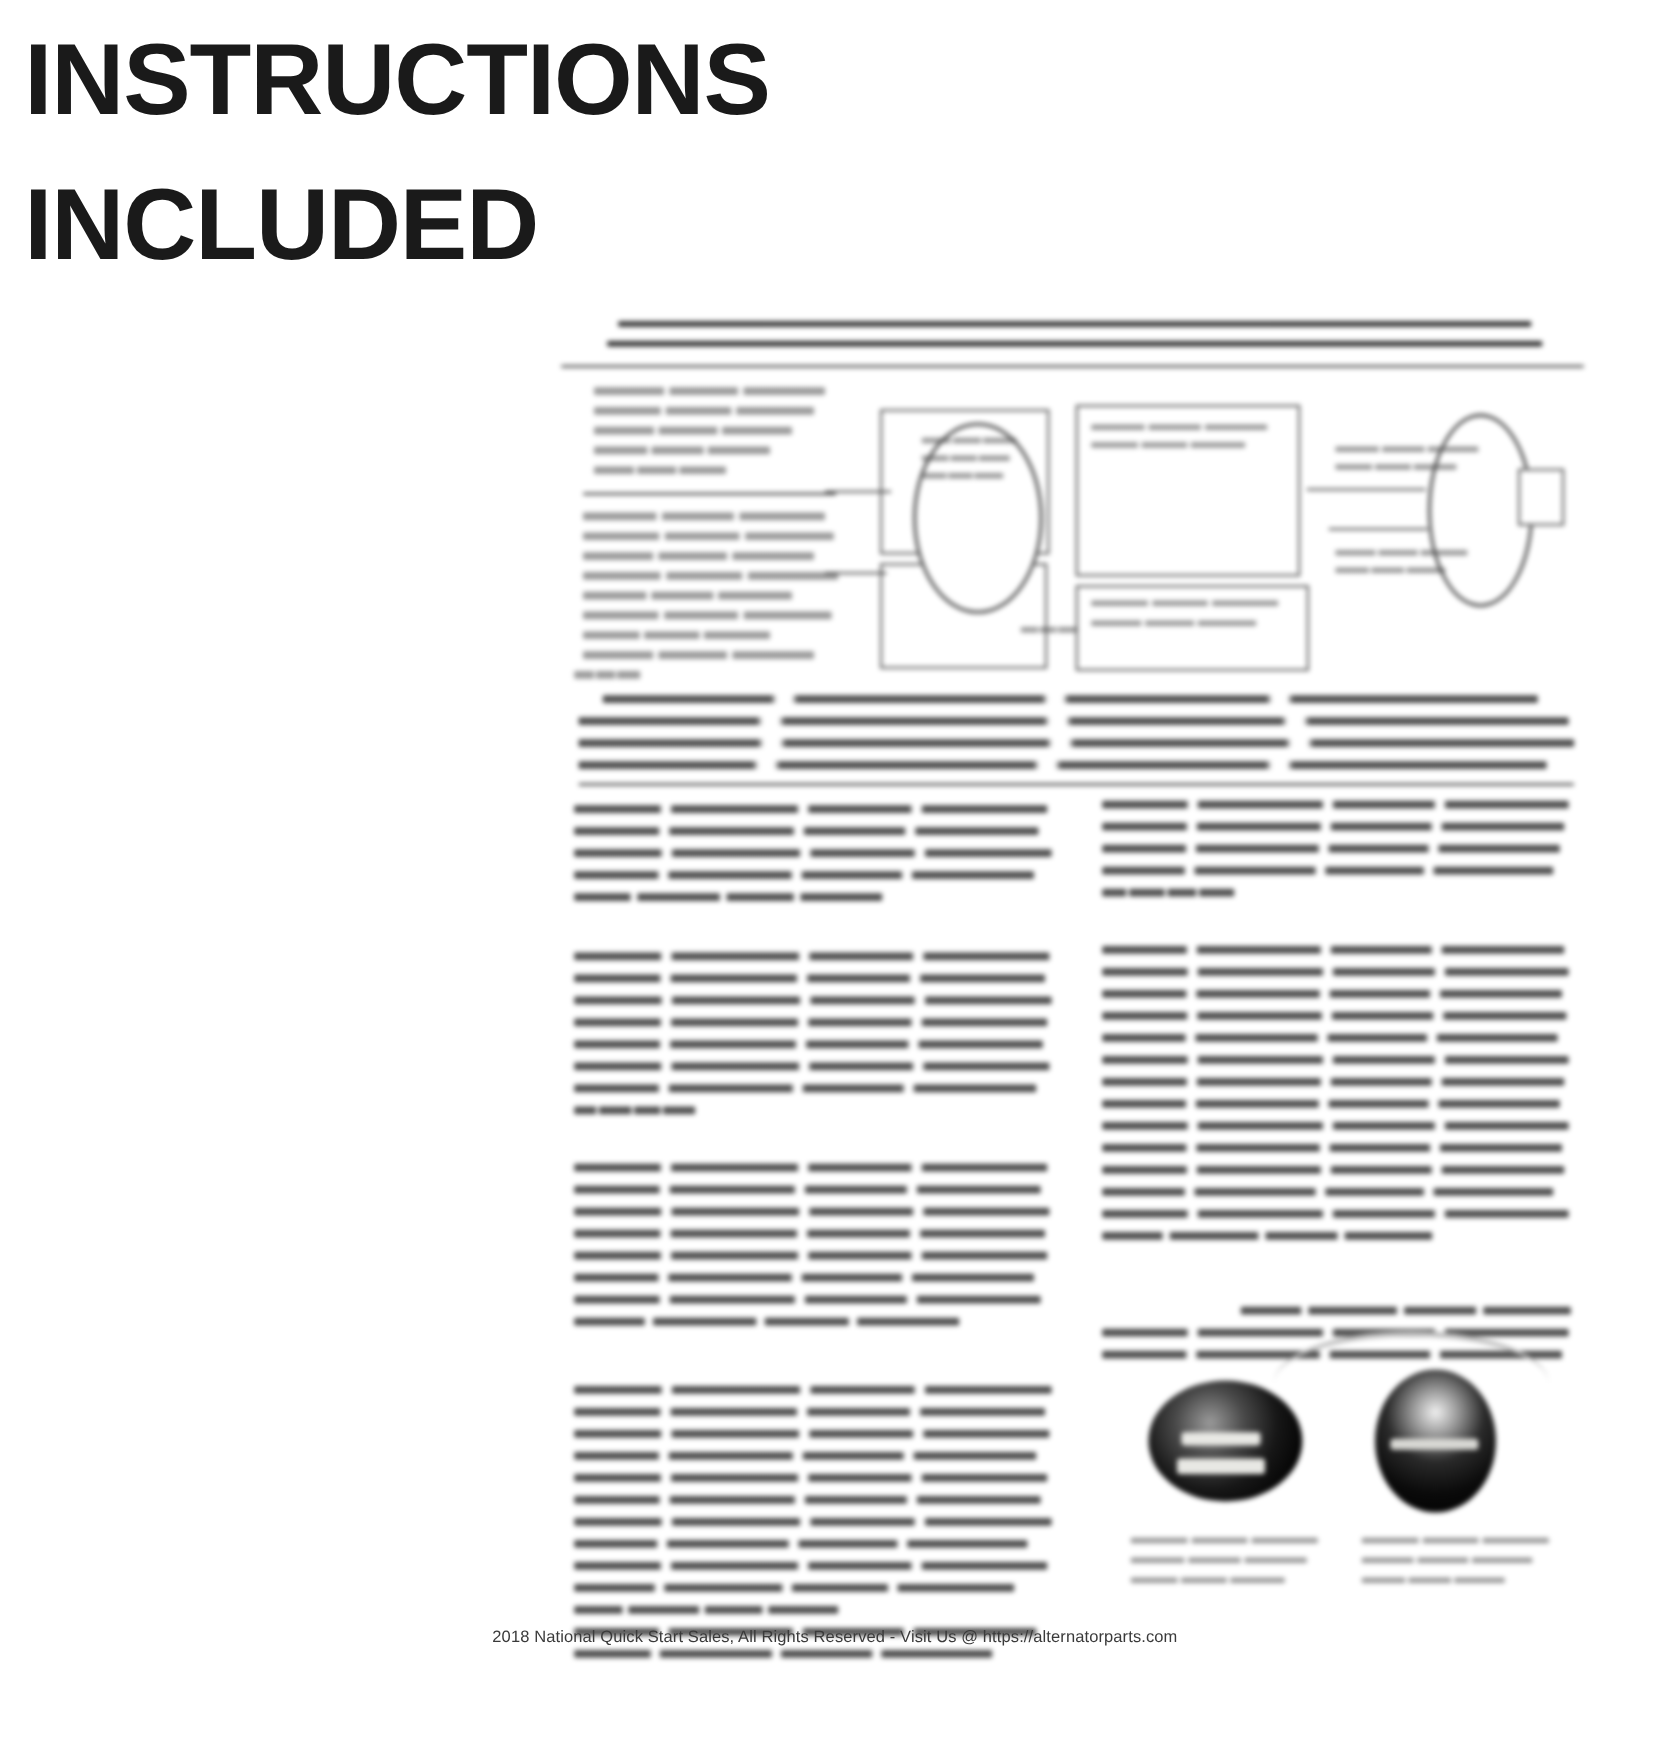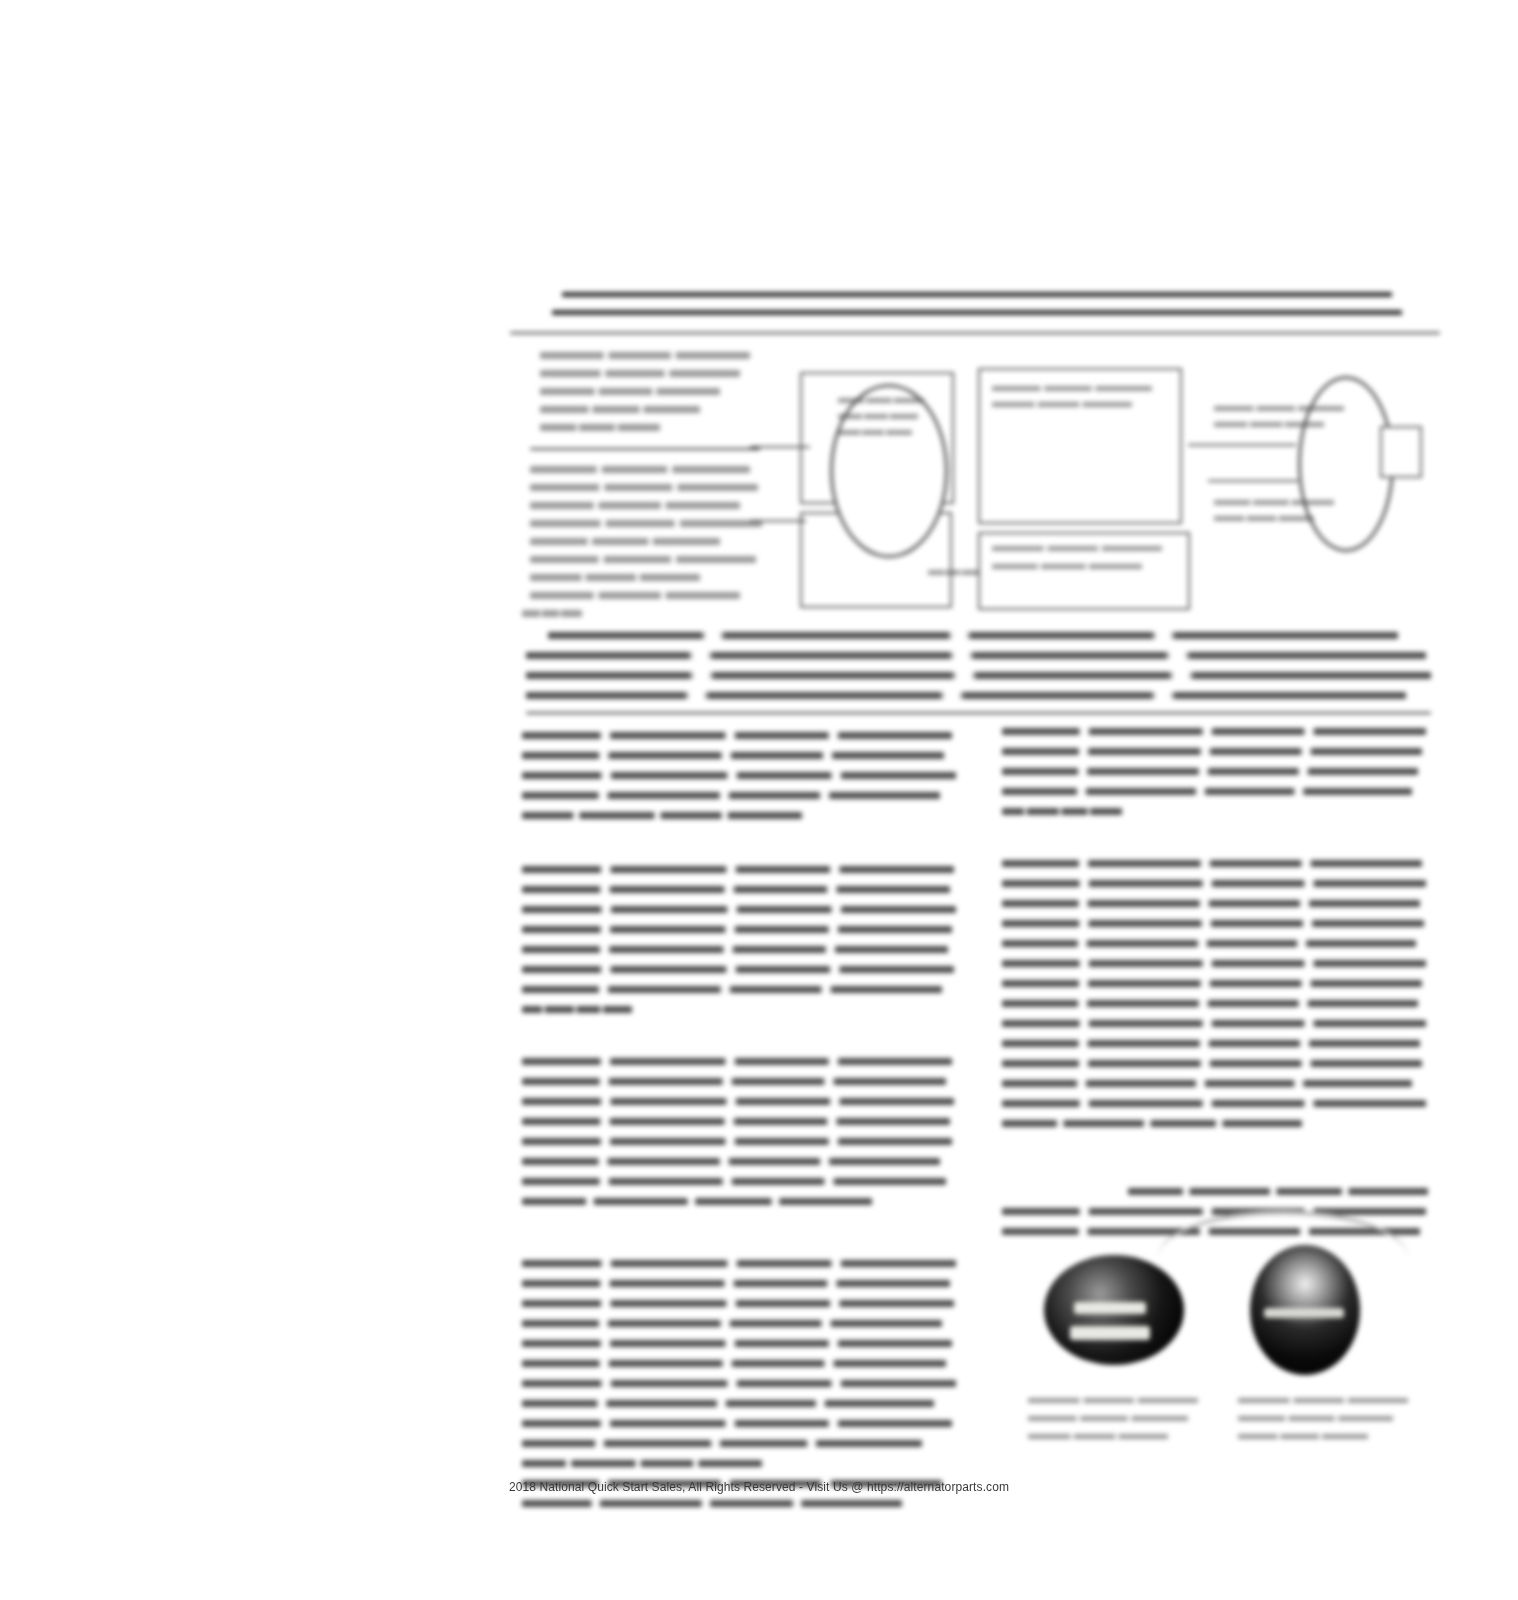--- a/index.html
+++ b/index.html
@@ -112,29 +112,31 @@
   }
 
   
   .footer {
     position: absolute;
     left: 0;
     top: 1480px;
     width: 1518px;
     text-align: center;
     font-family: "Liberation Sans", sans-serif;
-    font-size: 12px;
+    font-size: 15px;
     color: #3a3a3a;
     letter-spacing: .1px;
   }
 </style>
 </head>
 <body>
 
 <div class="headline">
+  <span class="hl-line">INSTRUCTIONS</span>
+  <span class="hl-line">INCLUDED</span>
 </div>
 
 <div class="doc-sheet">
 
   <div>
     <div class="ln dark thin" style="left:54px; top:12px; width:830px;"></div>
     <div class="ln dark thin" style="left:44px; top:30px; width:850px;"></div>
     <div class="ln rule" style="left:2px; top:52px; width:930px;"></div>
   </div>
 

